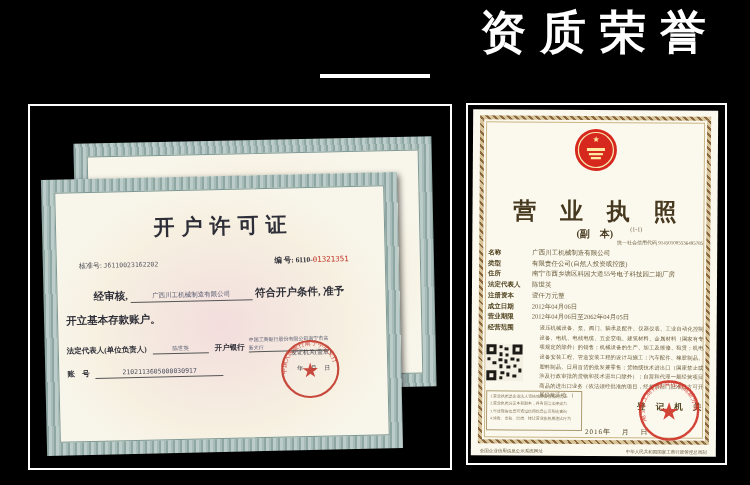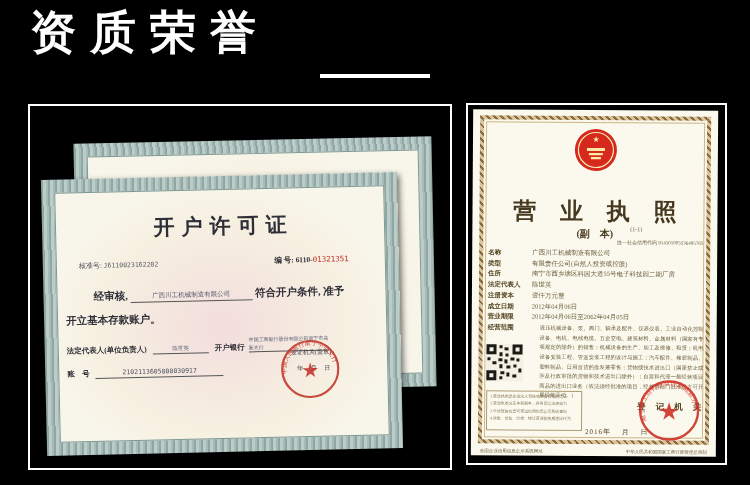--- a/index.html
+++ b/index.html
@@ -3,21 +3,21 @@
 <meta charset="utf-8">
 <style>
   html,body{margin:0;padding:0;}
   body{
     width:750px;height:485px;position:relative;overflow:hidden;
     background:#000;
     font-family:"Liberation Serif","DejaVu Serif",serif;
   }
   
   .hdr-title{
-    position:absolute;top:2px;left:16px;width:716px;text-align:left;
+    position:absolute;top:2px;left:4px;width:716px;text-align:right;
     color:#fff;font-size:46px;font-weight:bold;letter-spacing:14px;
     text-indent:14px;
   }
   .hdr-underline{
     position:absolute;top:74px;left:320px;width:110px;height:4px;background:#fff;
   }
   
   .panel{position:absolute;border:2px solid #fff;background:#000;overflow:hidden;}
   .panel-left{left:28px;top:104px;width:420px;height:362px;}
   .panel-right{left:466px;top:103px;width:257px;height:358px;}

